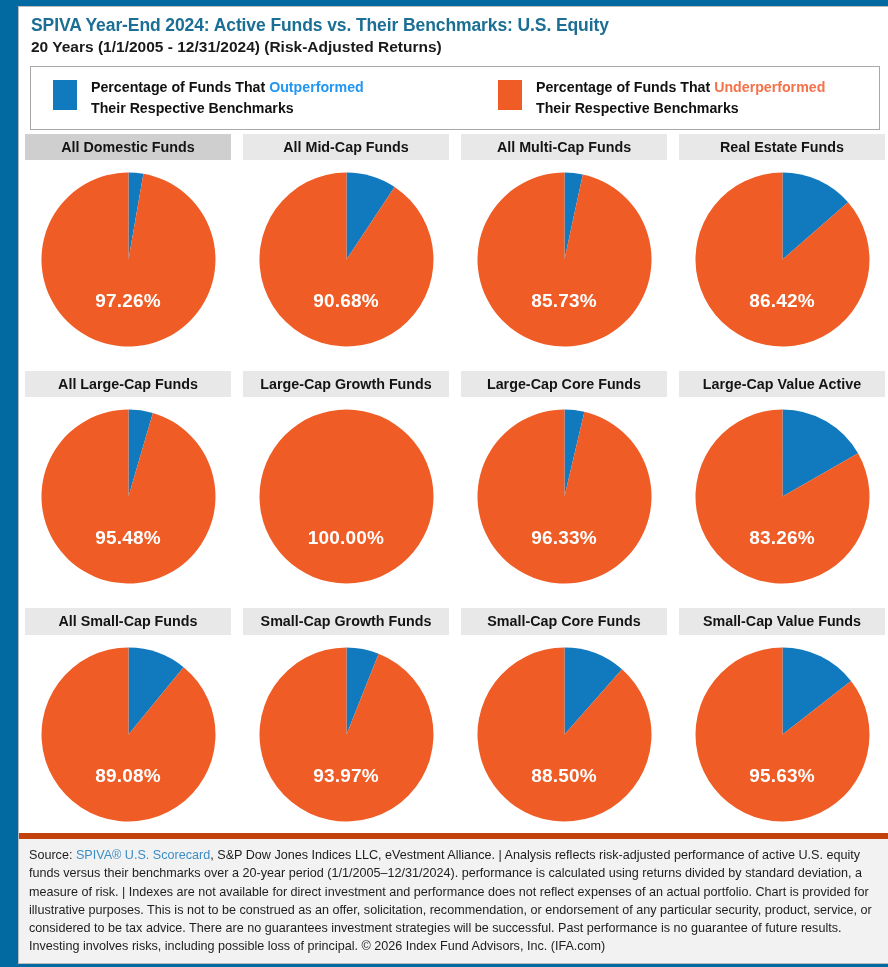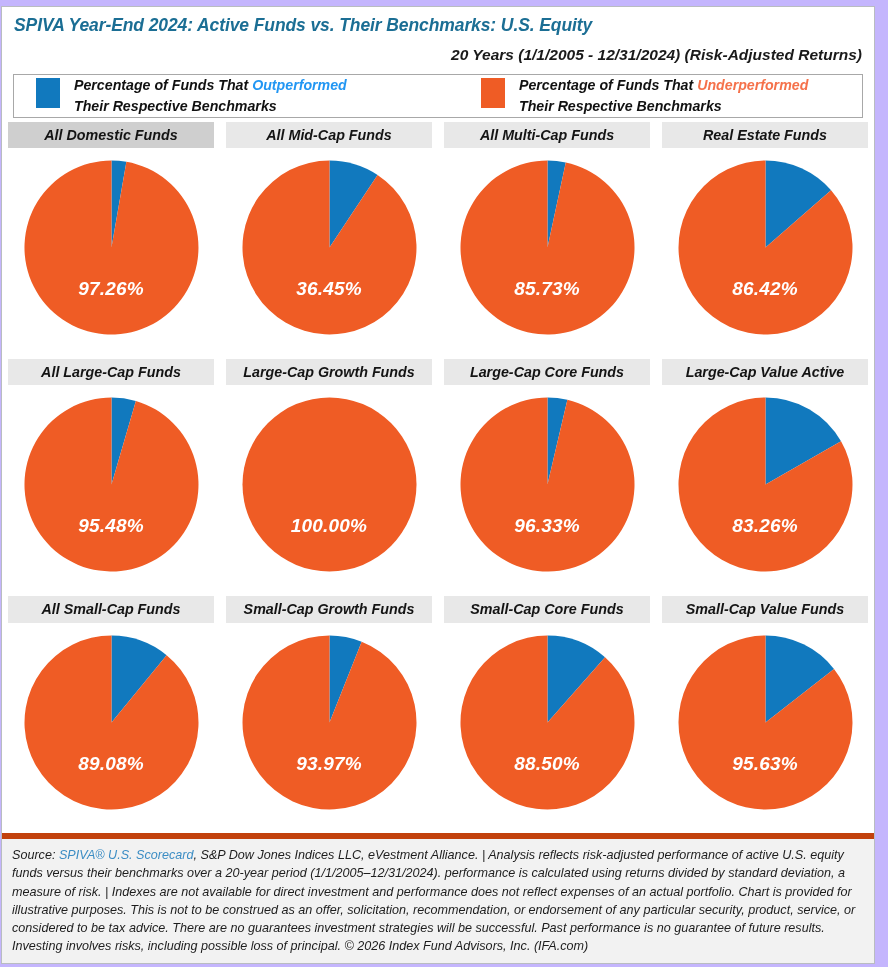--- a/index.html
+++ b/index.html
@@ -10,24 +10,23 @@
   }
   body {
     font-family: "Liberation Sans", sans-serif;
     -webkit-font-smoothing: antialiased;
   }
   #page {
     position: relative;
     width: 888px;
     height: 967px;
     box-sizing: border-box;
-    background: #c4b5fd;
-    padding: 6px 7px 0 1px;
+    background: #0369a1;
+    padding: 6px 7px 0 18px;
     overflow: hidden;
-    font-style: italic;
   }
   #frame {
     position: relative;
     width: 874px;
     height: 958px;
     box-sizing: border-box;
     border: 1px solid #b9bcc0;
     background: #ffffff;
     display: flex;
     flex-direction: column;
@@ -44,31 +43,30 @@
     color: #1b6e94;
     letter-spacing: -0.1px;
     line-height: 1.15;
     white-space: nowrap;
   }
   .sub-title {
     font-size: 15.5px;
     font-weight: bold;
     color: #1a1a1a;
     line-height: 1.25;
-    margin-top: 10px;
+    margin-top: 2px;
     white-space: nowrap;
-    text-align: right;
   }
 
   
   .legend-box {
     margin: 7px 11px 0 11px;
     border: 1px solid #a8a8a8;
     background: #ffffff;
-    height: 44px;
+    height: 64px;
     display: flex;
     align-items: center;
     box-sizing: border-box;
   }
   .legend-item {
     display: flex;
     align-items: flex-start;
     box-sizing: border-box;
   }
   .legend-item.first { width: 455px; padding-left: 22px; }
@@ -196,21 +194,21 @@
               <div class="pie-label">97.26%</div>
             </div>
           </div>
           <div class="cell">
             <div class="cell-header">All Mid-Cap Funds</div>
             <div class="pie-wrap">
               <svg class="pie-svg" width="179" height="179" viewBox="0 0 179 179">
                 <path d="M 89.5 89.5 L 89.50 2.50 A 87 87 0 0 1 137.58 17.00 Z" fill="#1179be"></path>
                 <path d="M 89.5 89.5 L 137.58 17.00 A 87 87 0 1 1 89.50 2.50 Z" fill="#ef5c25"></path>
               </svg>
-              <div class="pie-label">36.45%</div>
+              <div class="pie-label">90.68%</div>
             </div>
           </div>
           <div class="cell">
             <div class="cell-header">All Multi-Cap Funds</div>
             <div class="pie-wrap">
               <svg class="pie-svg" width="179" height="179" viewBox="0 0 179 179">
                 <path d="M 89.5 89.5 L 89.50 2.50 A 87 87 0 0 1 107.78 4.44 Z" fill="#1179be"></path>
                 <path d="M 89.5 89.5 L 107.78 4.44 A 87 87 0 1 1 89.50 2.50 Z" fill="#ef5c25"></path>
               </svg>
               <div class="pie-label">85.73%</div>

